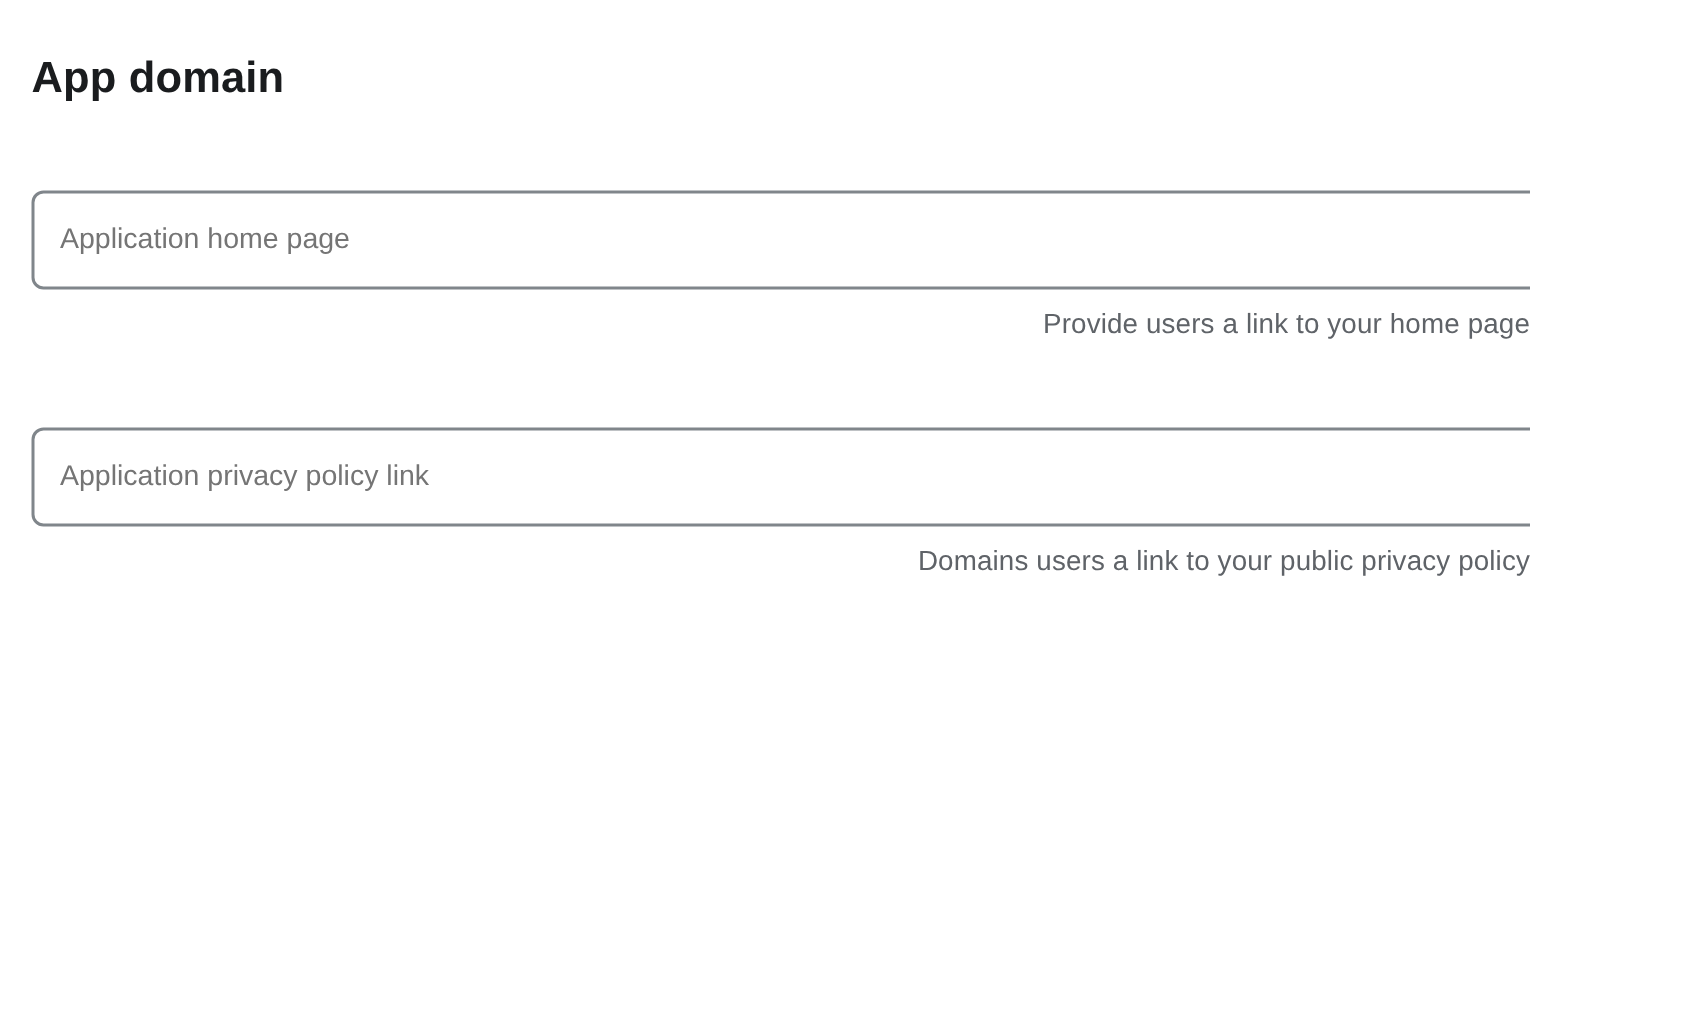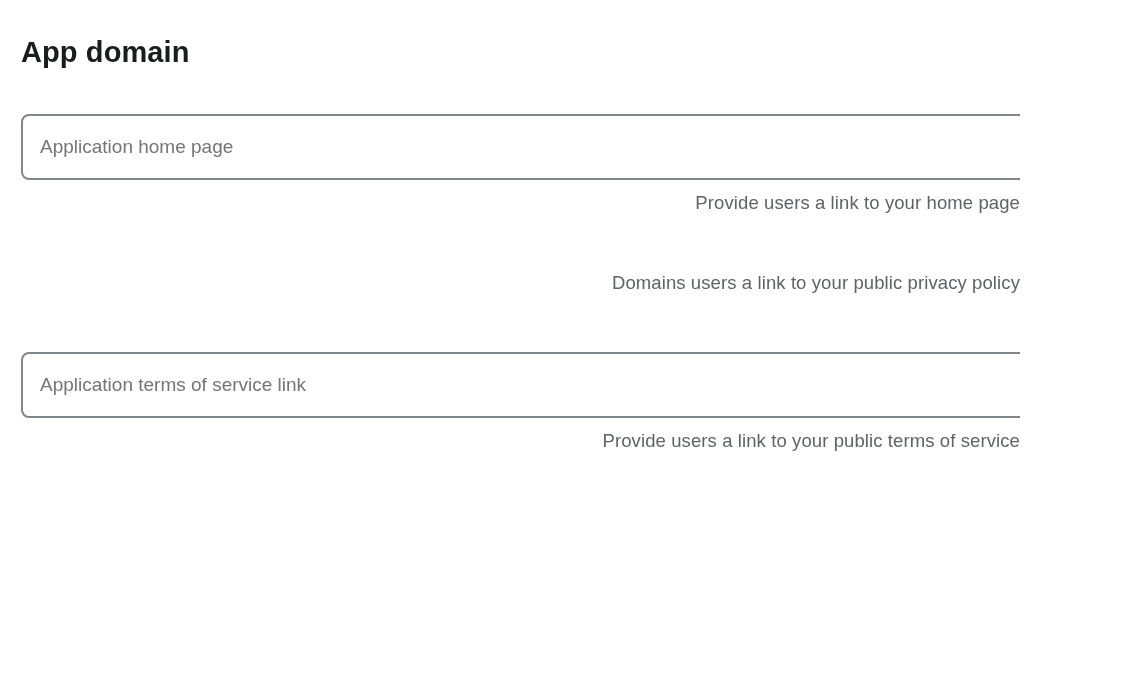--- a/index.html
+++ b/index.html
@@ -30,21 +30,21 @@
     font-size: 19px;
     line-height: 40px;
     color: #202124;
     letter-spacing: 0.1px;
   }
   .description-line {
     display: block;
     white-space: nowrap;
   }
   .fields {
-    margin-top: 44px;
+    margin-top: 57px;
   }
   .field {
     margin-bottom: 58px;
   }
   .field:last-child {
     margin-bottom: 0;
   }
   .text-input {
     display: block;
     width: 1023px;
@@ -80,23 +80,20 @@
 
 
   <div class="fields">
 
     <div class="field">
       <input class="text-input" type="text" placeholder="Application home page" style="">
       <div class="helper-text">Provide users a link to your home page</div>
     </div>
 
     <div class="field">
+      <input class="text-input" type="text" placeholder="Application privacy policy link" style="">
       <div class="helper-text">Domains users a link to your public privacy policy</div>
     </div>
 
-    <div class="field">
-      <input class="text-input" type="text" placeholder="Application terms of service link" style="">
-      <div class="helper-text">Provide users a link to your public terms of service</div>
-    </div>
 
   </div>
 
 </div>
 
 </body></html>

